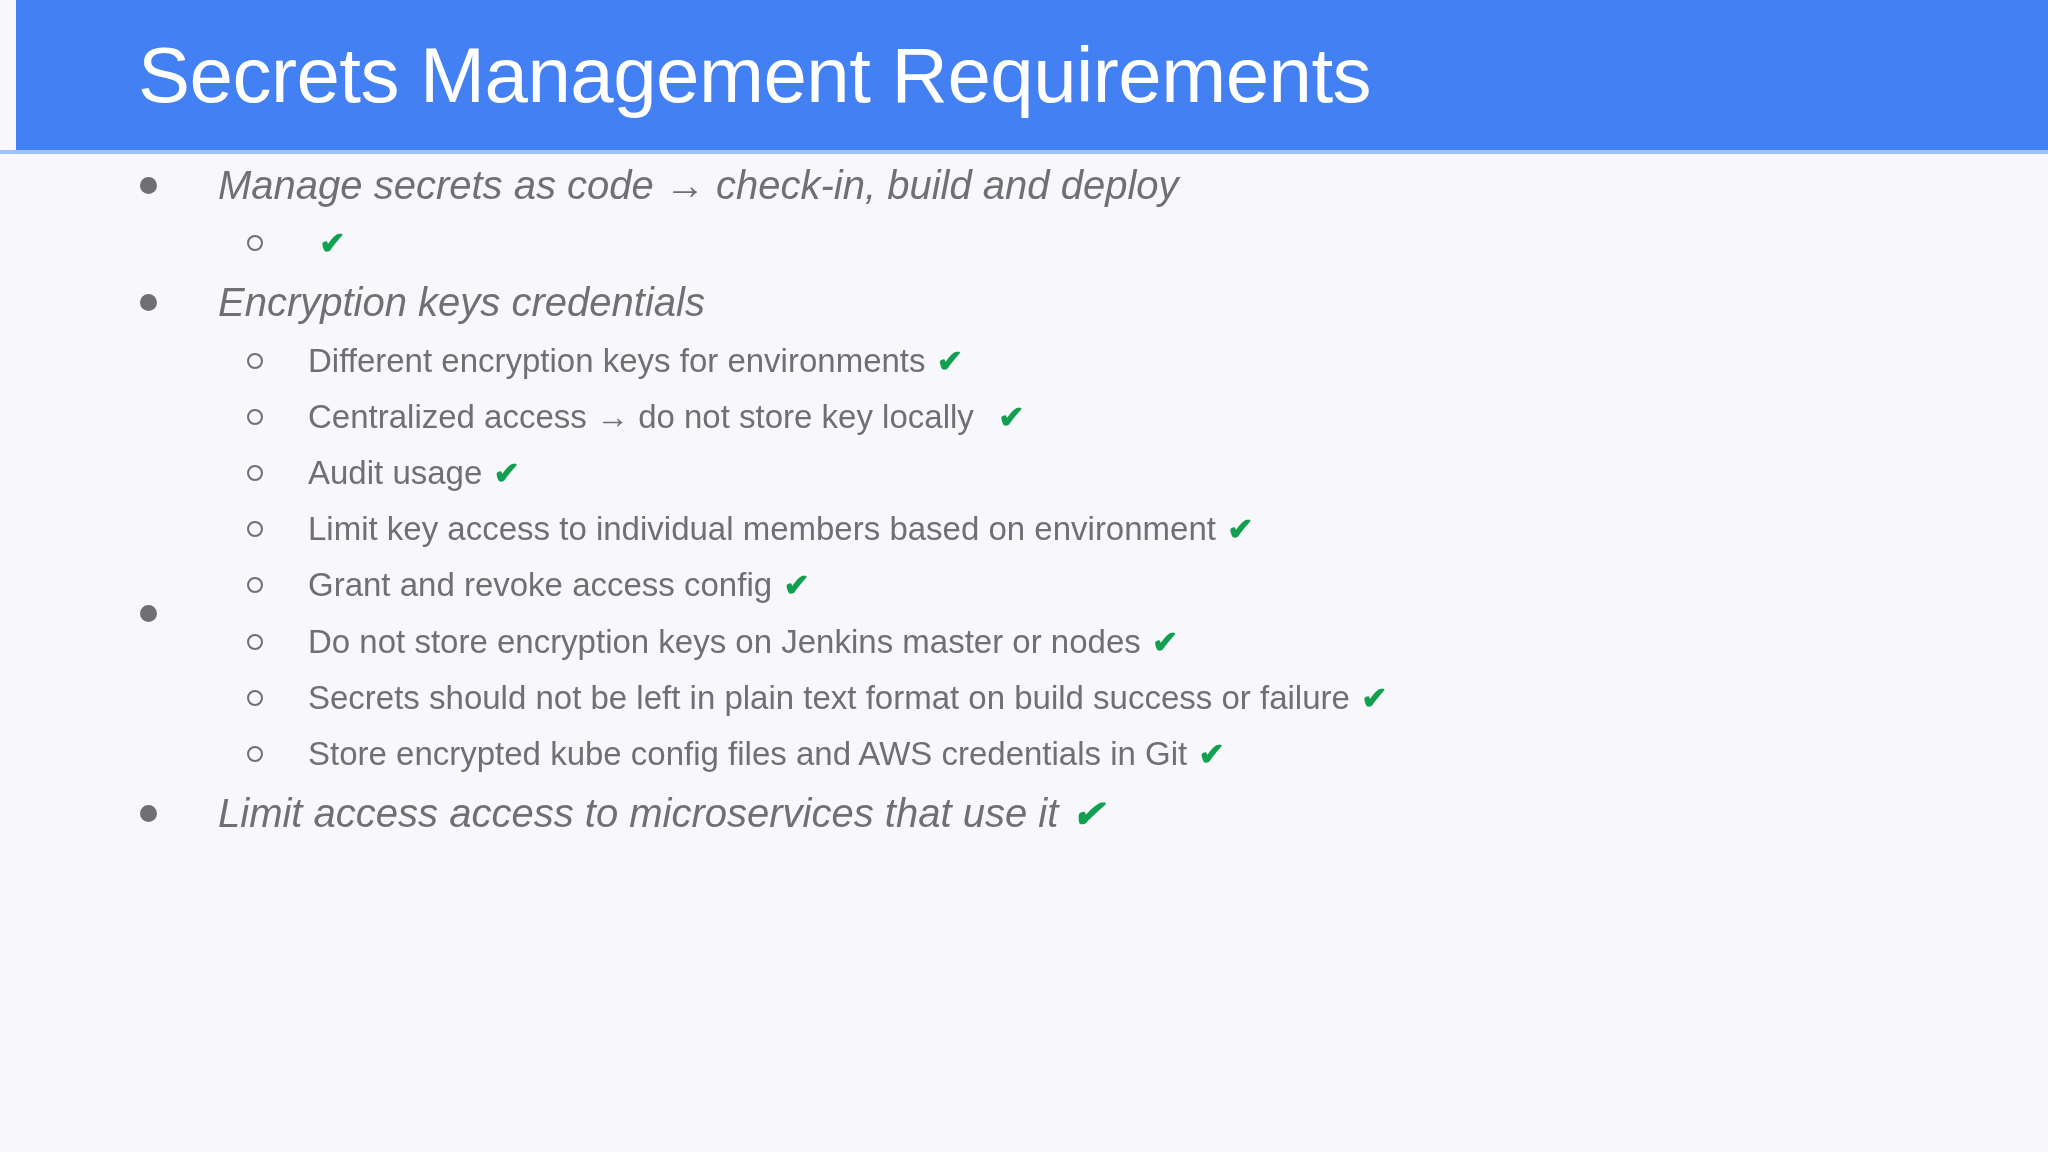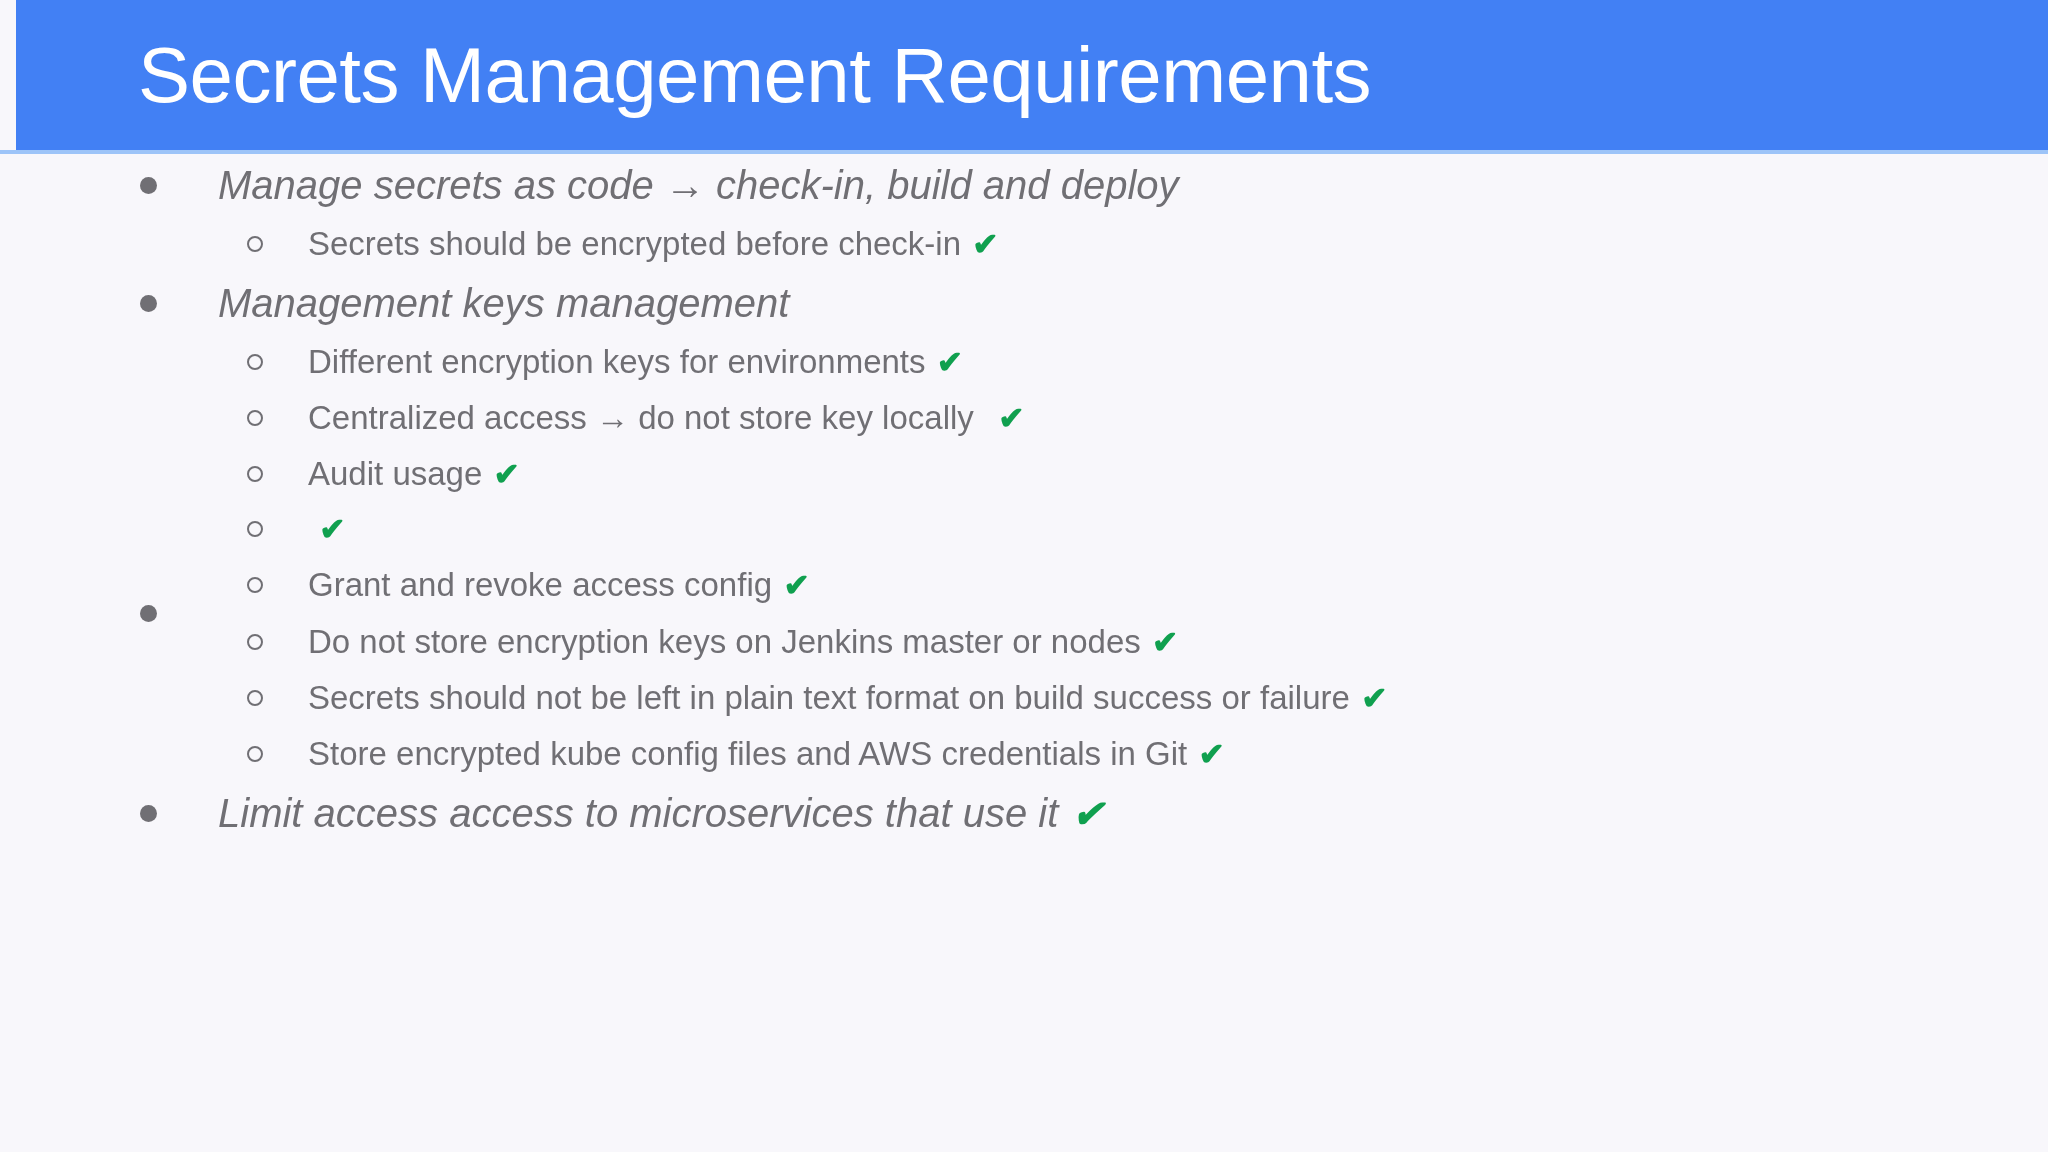--- a/index.html
+++ b/index.html
@@ -155,28 +155,27 @@
         <li class="bullet-row lvl1">
           <span class="marker">
             <span class="dot-filled"></span>
           </span>
           <span class="row-text">Manage secrets as code → check-in, build and deploy</span>
         </li>
         <li class="bullet-row lvl2">
           <span class="marker">
             <span class="dot-hollow"></span>
           </span>
-          <span class="row-text">Secrets should be encrypted before check-in</span>
-          <span class="check">✔</span>
-        </li>
-        <li class="bullet-row lvl1">
-          <span class="marker">
-            <span class="dot-filled"></span>
-          </span>
-          <span class="row-text">Management keys management</span>
+          <span class="check">✔</span>
+        </li>
+        <li class="bullet-row lvl1">
+          <span class="marker">
+            <span class="dot-filled"></span>
+          </span>
+          <span class="row-text">Encryption keys credentials</span>
         </li>
         <li class="bullet-row lvl2">
           <span class="marker">
             <span class="dot-hollow"></span>
           </span>
           <span class="row-text">Different encryption keys for environments</span>
           <span class="check">✔</span>
         </li>
         <li class="bullet-row lvl2">
           <span class="marker">
@@ -189,20 +188,21 @@
           <span class="marker">
             <span class="dot-hollow"></span>
           </span>
           <span class="row-text">Audit usage</span>
           <span class="check">✔</span>
         </li>
         <li class="bullet-row lvl2">
           <span class="marker">
             <span class="dot-hollow"></span>
           </span>
+          <span class="row-text">Limit key access to individual members based on environment</span>
           <span class="check">✔</span>
         </li>
         <li class="bullet-row lvl2">
           <span class="marker">
             <span class="dot-hollow"></span>
           </span>
           <span class="row-text">Grant and revoke access config</span>
           <span class="check">✔</span>
         </li>
         <li class="bullet-row lvl1">

